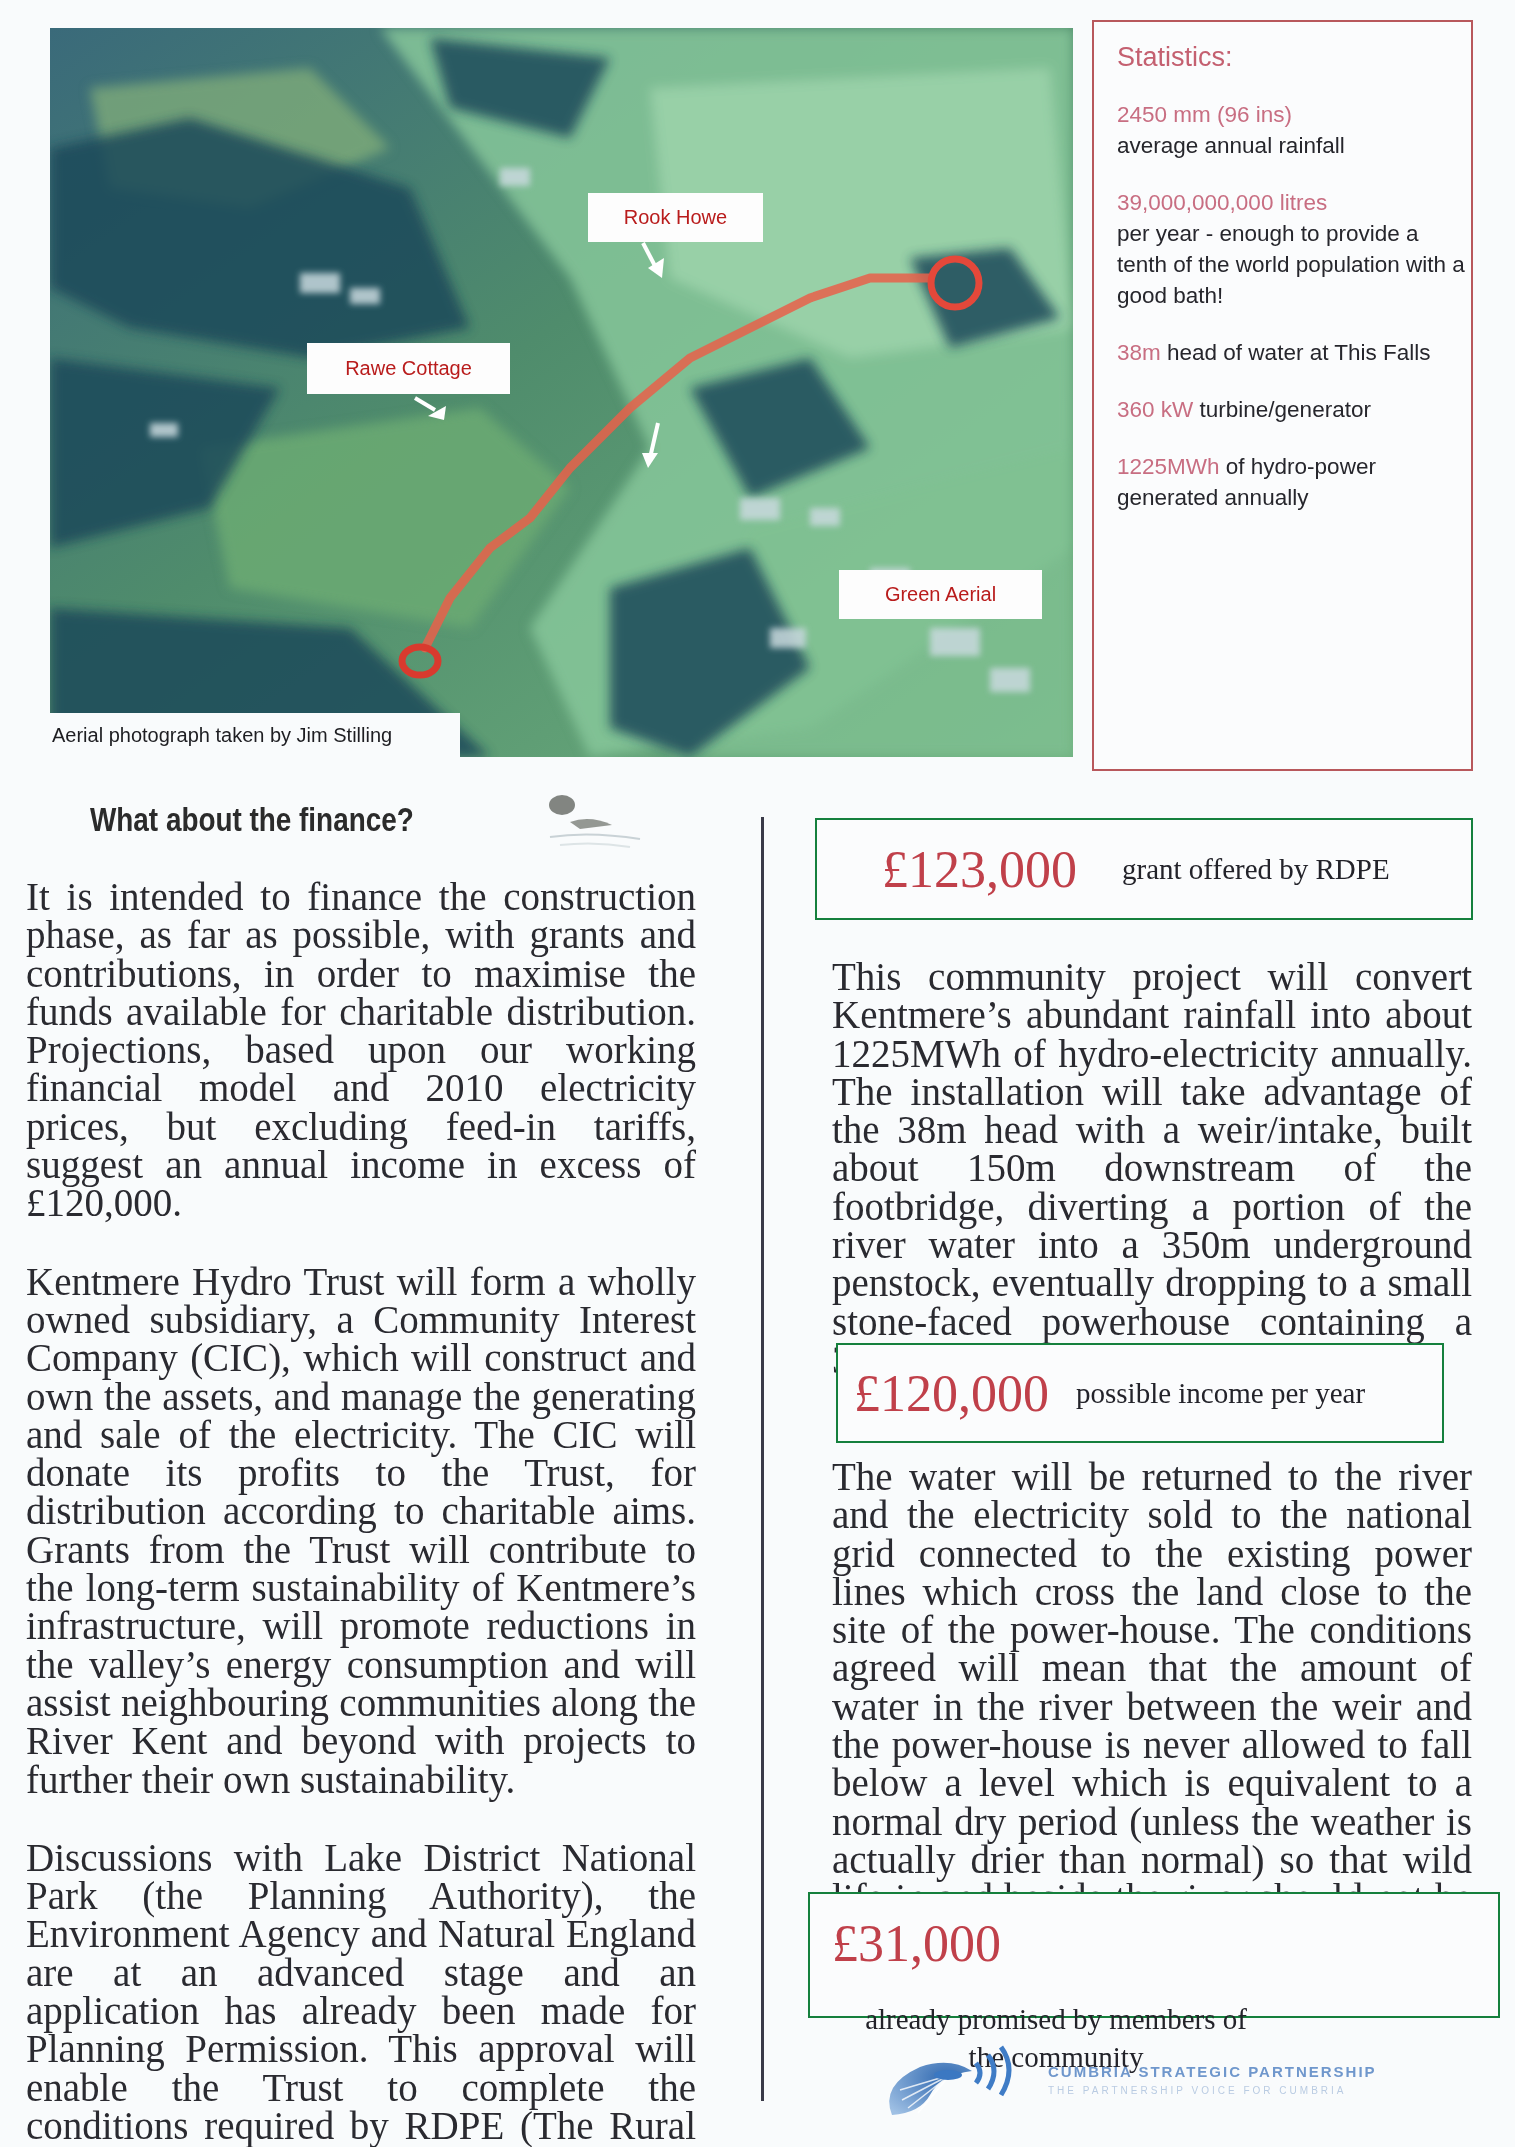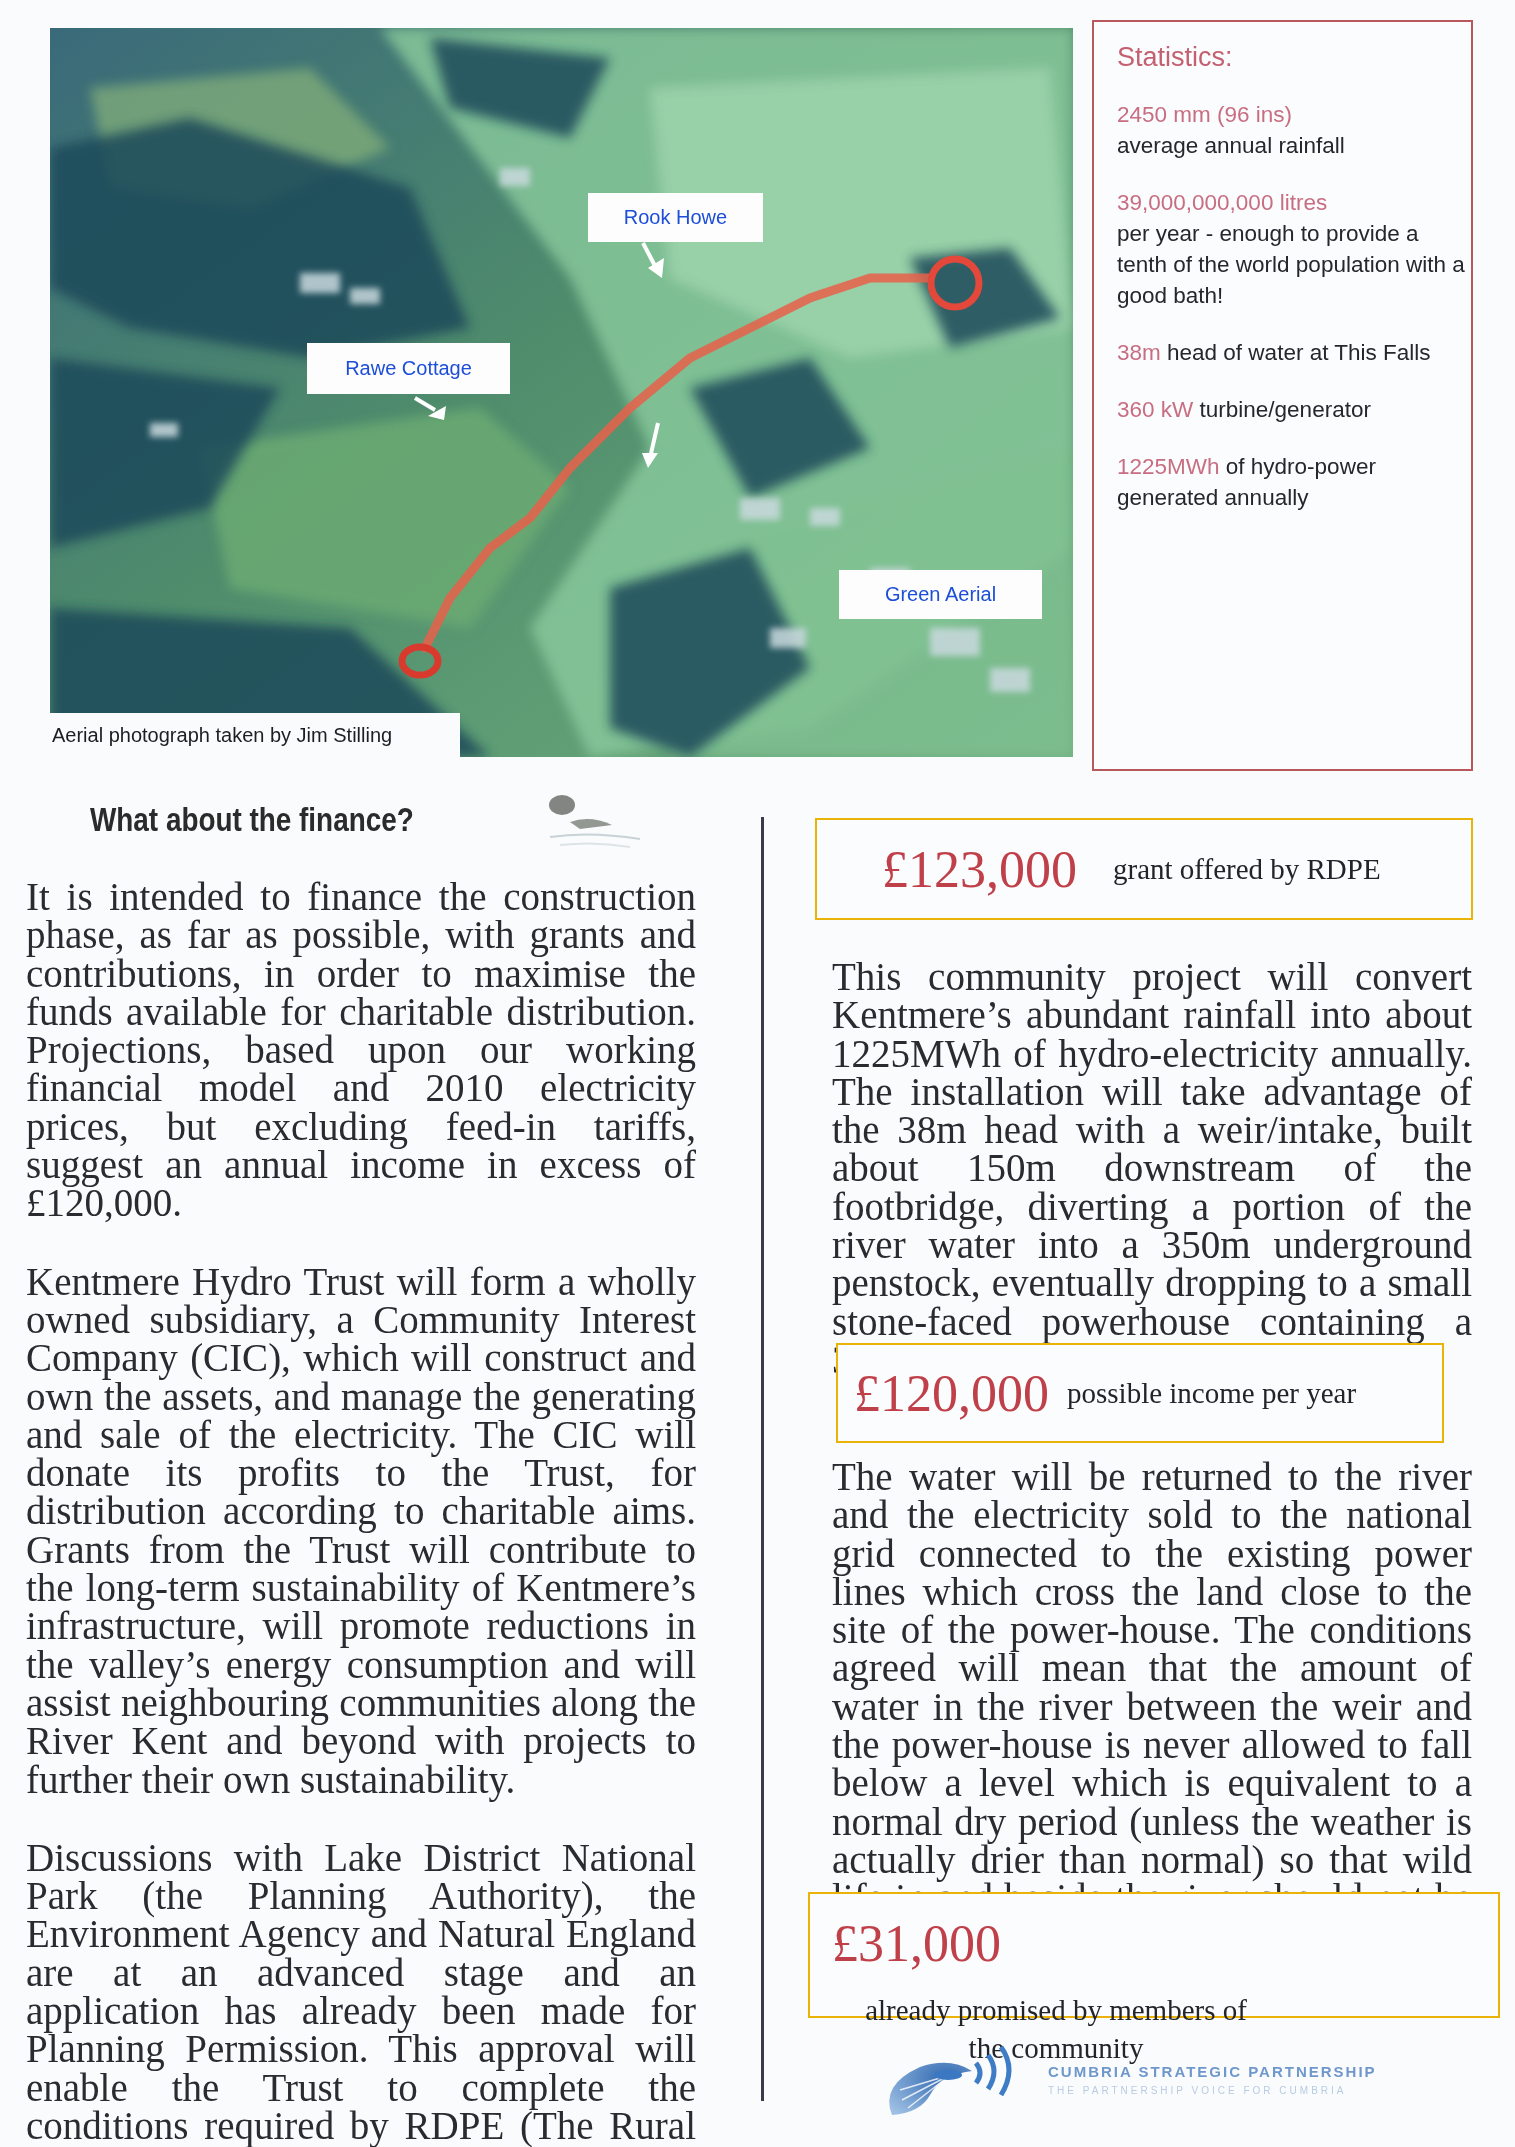--- a/index.html
+++ b/index.html
@@ -10,21 +10,21 @@
     color:#2a2a2e;
   }
   
   .photo {
     position:absolute; left:50px; top:28px; width:1023px; height:729px;
     overflow:hidden;
   }
   .photo svg { position:absolute; left:0; top:0; }
   .photo-label {
     position:absolute; background:#fdfdfd;
-    font-family:"Liberation Sans", sans-serif; font-size:20px; color:#1d4ed8;
+    font-family:"Liberation Sans", sans-serif; font-size:20px; color:#b91c1c;
     display:flex; align-items:center; justify-content:center;
   }
   .photo-caption {
     position:absolute; left:0; bottom:0; width:410px; height:44px;
     background:#f9fbfc;
     font-family:"Liberation Sans", sans-serif; font-size:20px; color:#1e1e22;
     display:flex; align-items:center; padding-left:2px; box-sizing:border-box;
   }
   
   .stats {
@@ -52,22 +52,22 @@
   .col-left { position:absolute; left:26px; top:878px; width:670px; }
   .col-left p { margin:0 0 40px 0; }
   .divider {
     position:absolute; left:761px; top:817px; width:3px; height:1284px;
     background:#3a3a48;
   }
   .col-right { position:absolute; left:832px; width:640px; }
   .col-right p { margin:0; }
   
   .callout {
-    position:absolute; border:2px solid #eab308; box-sizing:border-box;
-    background:#fbfcfd; display:flex; align-items:center;
+    position:absolute; border:2px solid #15803d; box-sizing:border-box;
+    background:#fbfcfd; display:flex; align-items:center;gap:9px;
   }
   .callout .amt { color:#c0404a; font-size:52px; font-weight:normal; }
   .callout .desc { color:#23232a; font-size:29px; }
   
   .logo { position:absolute; left:880px; top:2045px; width:530px; height:80px; }
   .logo-title {
     position:absolute; left:168px; top:18px;
     font-family:"Liberation Sans", sans-serif; font-weight:bold;
     font-size:15px; letter-spacing:2px; color:#6f97cc;
   }

